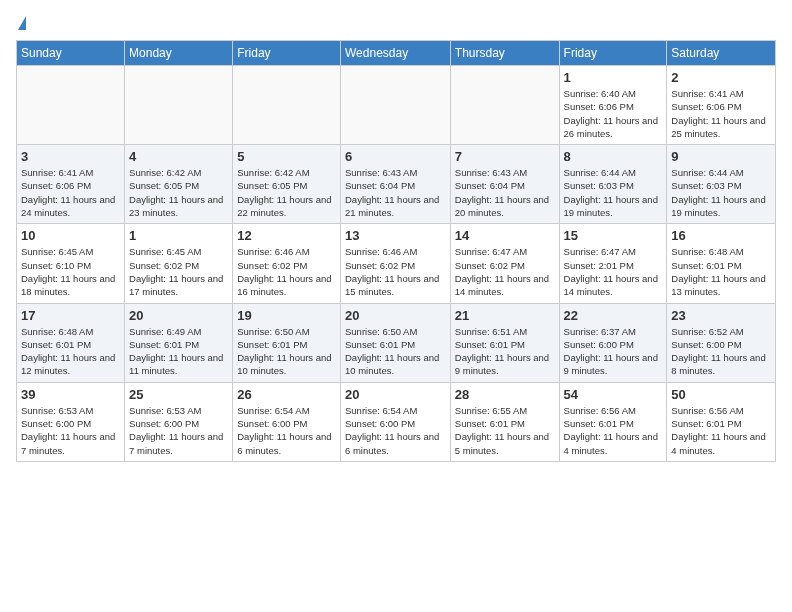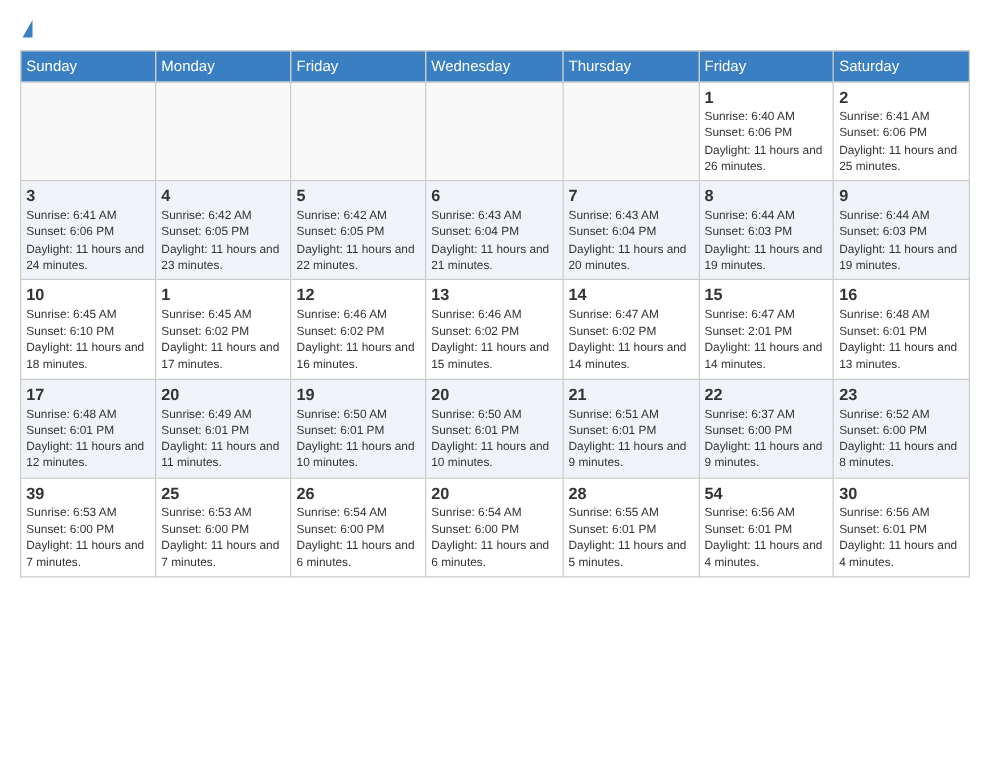--- a/index.html
+++ b/index.html
@@ -295,20 +295,20 @@
 Sunset: 6:01 PM
 Daylight: 11 hours and 5 minutes.</div>
         </td>
         <td>
           <span class="day-num">54</span>
           <div class="day-info">Sunrise: 6:56 AM
 Sunset: 6:01 PM
 Daylight: 11 hours and 4 minutes.</div>
         </td>
         <td>
-          <span class="day-num">30</span>
+          <span class="day-num">50</span>
           <div class="day-info">Sunrise: 6:56 AM
 Sunset: 6:01 PM
 Daylight: 11 hours and 4 minutes.</div>
         </td>
       </tr>
     </tbody>
 </table>
 
 </body></html>

